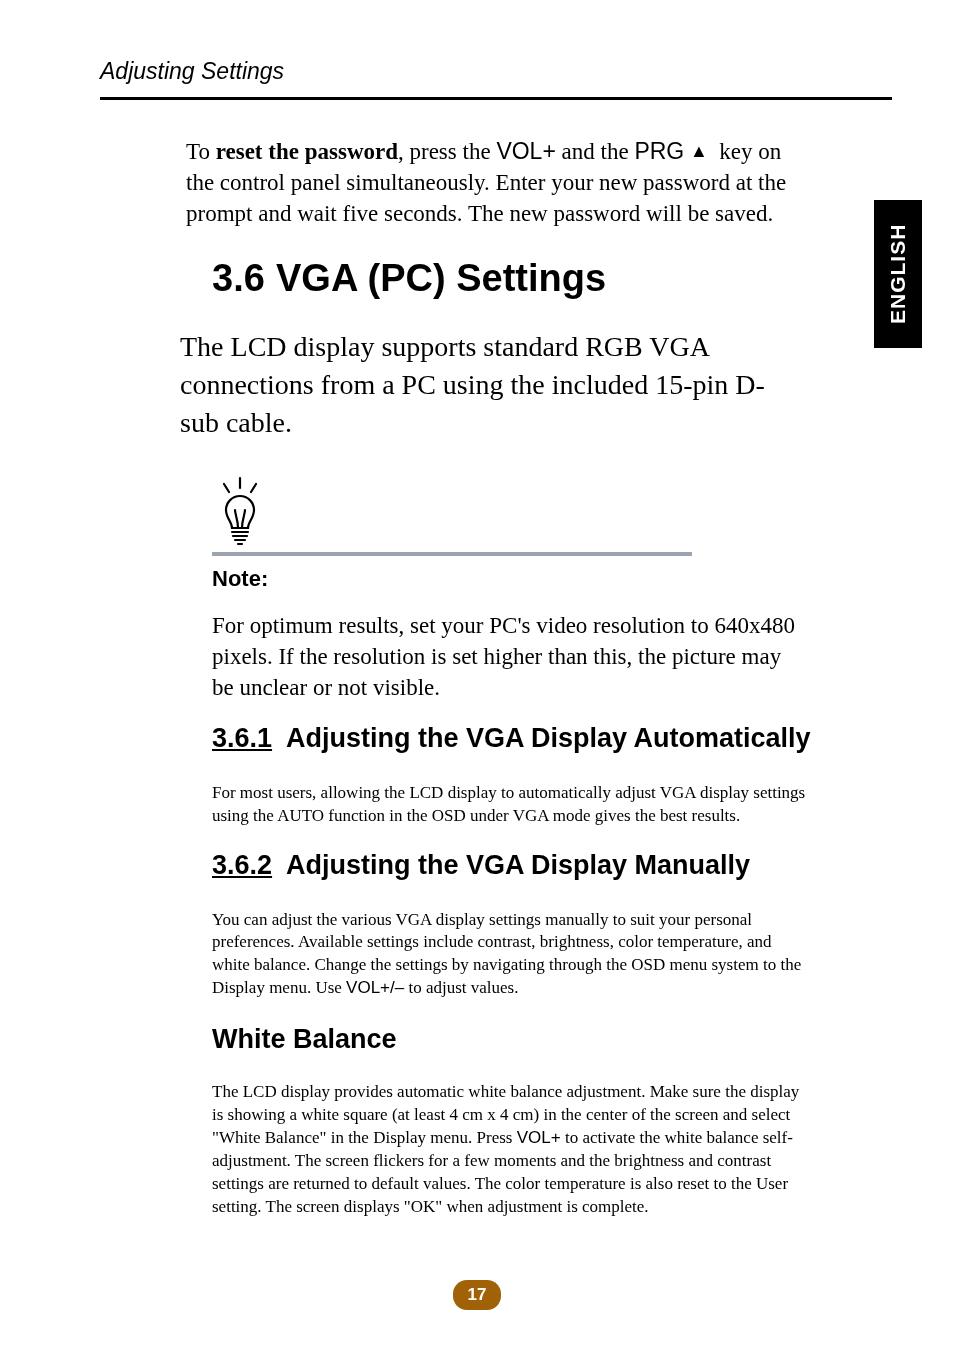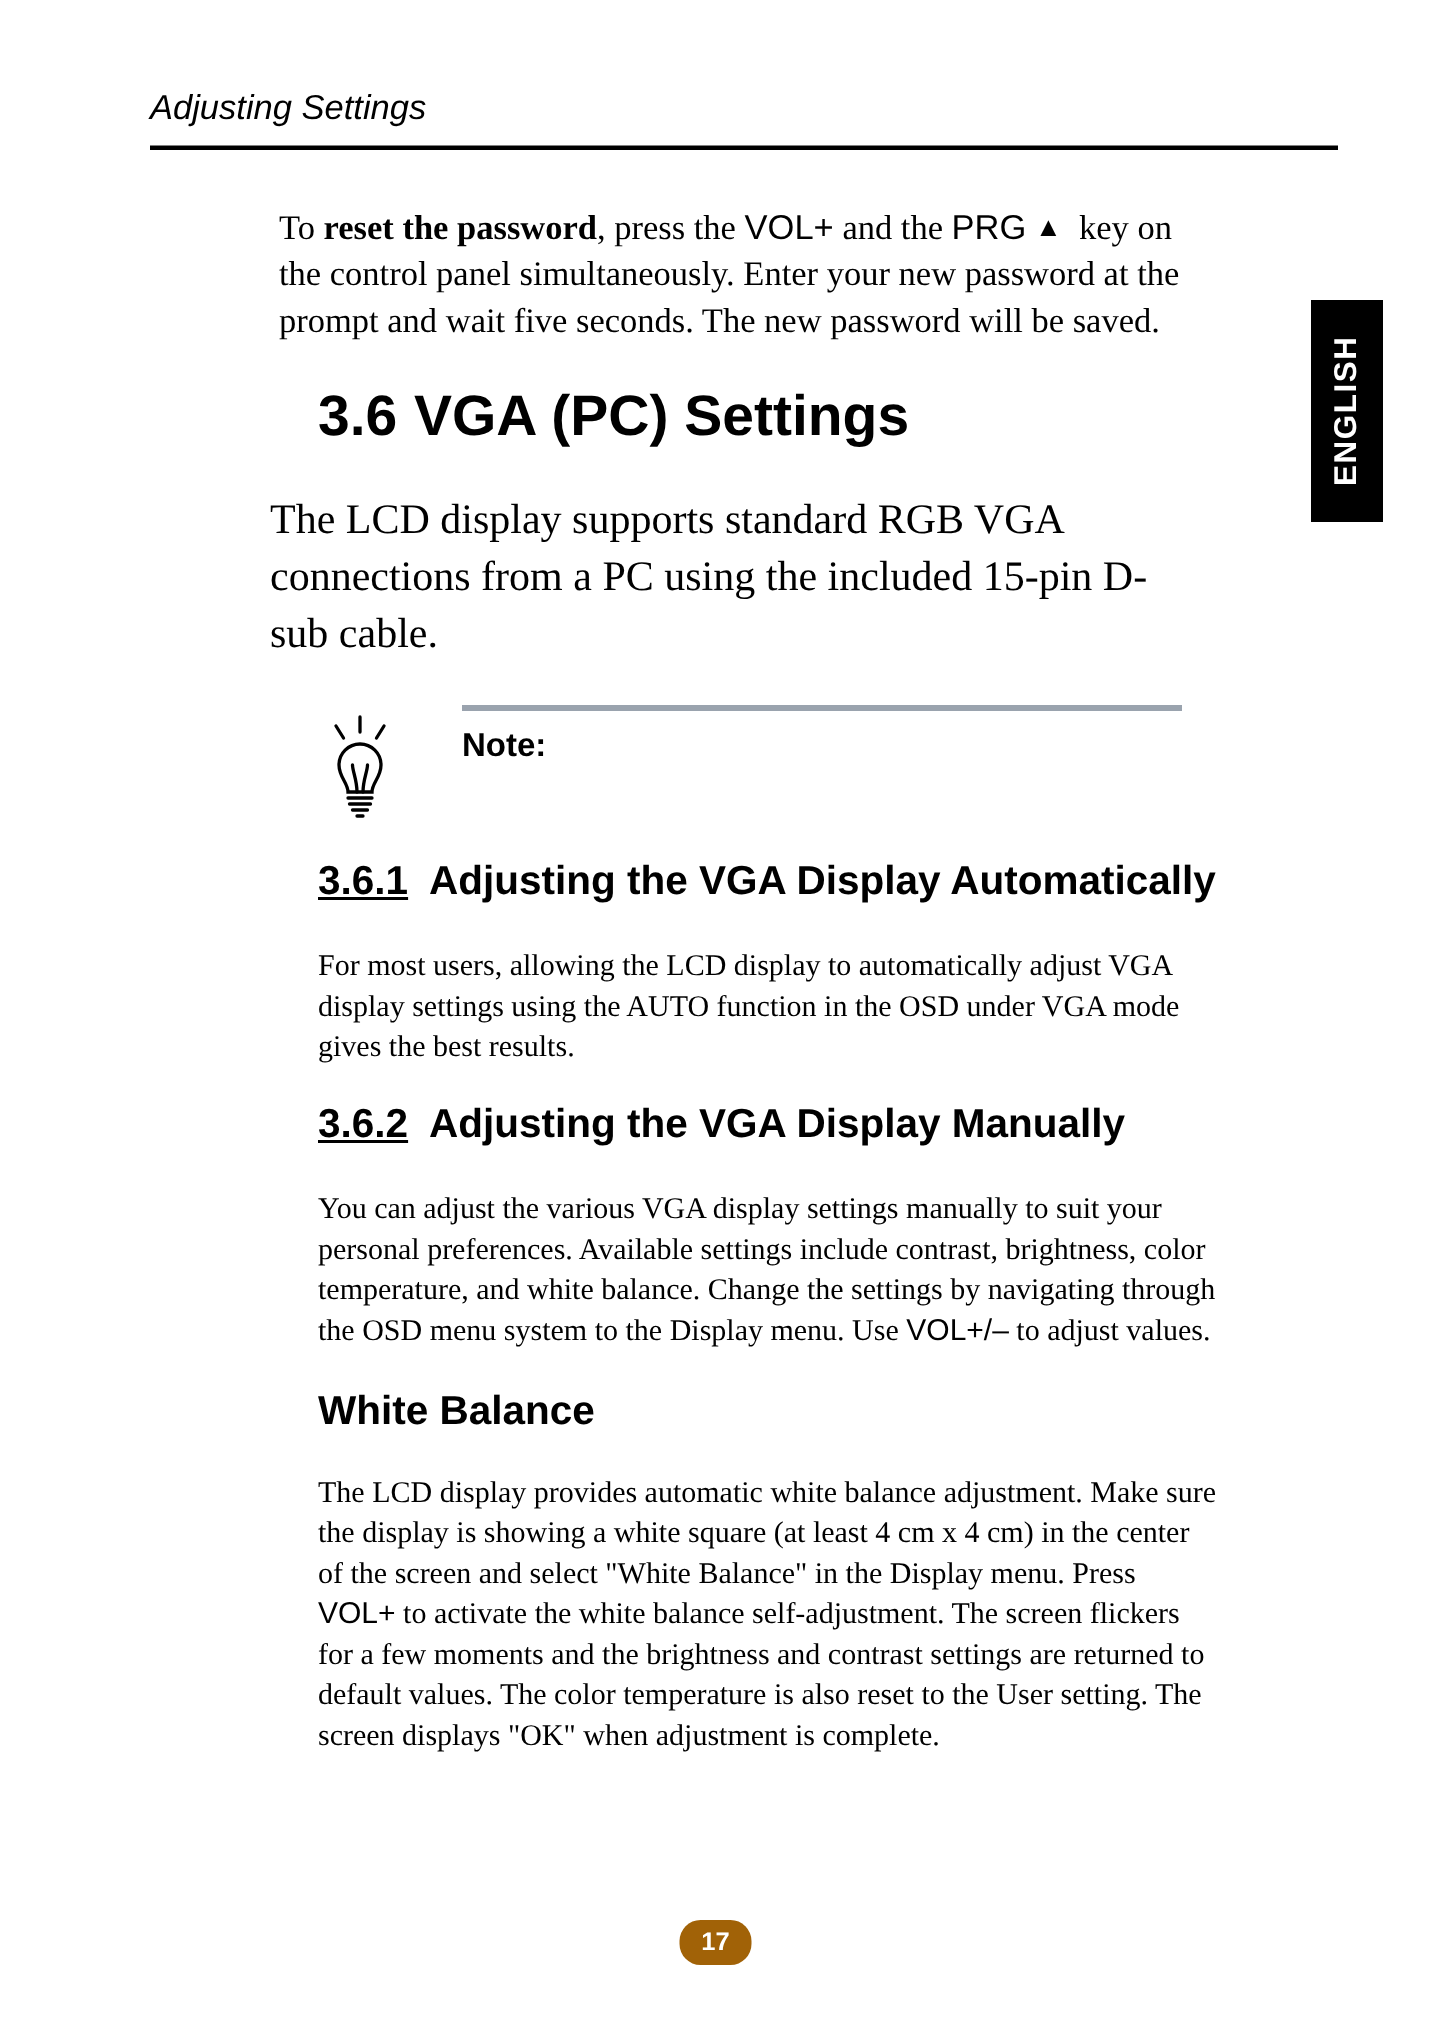--- a/index.html
+++ b/index.html
@@ -6,29 +6,29 @@
     html, body { width: 954px; height: 1352px; background: #fff; font-family: "Times New Roman", Times, serif; color: #000; }
     .page { position: relative; width: 954px; height: 1352px; padding: 58px 62px 30px 106px; }
     .header-title { font-style: italic; font-size: 23px; font-family: Arial, Helvetica, sans-serif; margin-left: -6px; margin-bottom: 12px; }
     .rule { border: none; border-top: 3px solid #000; margin-left: -6px; margin-bottom: 36px; }
     .body-para { font-size: 23px; line-height: 1.35; margin-top: 0; margin-bottom: 28px; margin-left: 80px; margin-right: 90px; }
     .b { font-weight: bold; text-align: center; }
     .sans-b { font-family: Arial, Helvetica, sans-serif; font-weight: normal; text-align: right; }
     .h2 { font-family: Arial, Helvetica, sans-serif; font-weight: bold; font-size: 38px; margin-left: 106px; margin-top: 18px; margin-bottom: 28px; }
     .h2-num { display: inline-block; width: 64px; }
     .intro-362 { font-size: 28px; line-height: 1.35; margin-left: 74px; margin-right: 90px; margin-bottom: 28px; }
-    .note-block { display: flex; margin-left: 106px; margin-right: 90px; margin-top: 6px; margin-bottom: 20px; }
+    .note-block { display: flex; margin-left: 106px; margin-right: 90px; margin-top: 6px; margin-bottom: 20px; flex-direction: column; }
     .note-icon-col { width: 96px; flex-shrink: 0; padding-top: 6px; }
     .note-text-col { flex: 1; }
     .note-bar { height: 4px; background: #9aa3ae; width: 480px; margin-bottom: 10px; }
     .note-label { font-family: Arial, Helvetica, sans-serif; font-weight: bold; font-size: 22px; margin-bottom: 18px; }
     .note-body { font-size: 23px; line-height: 1.35; }
     .h3 { font-family: Arial, Helvetica, sans-serif; font-weight: bold; font-size: 27px; margin-left: 106px; margin-top: 20px; margin-bottom: 28px; }
     .h3-num { display: inline-block; width: 74px; text-decoration: underline; }
-    .sub-para { font-size: 20px; line-height: 1.35; margin-left: 106px; margin-right: 80px; margin-bottom: 22px; }
+    .sub-para { font-size: 17px; line-height: 1.35; margin-left: 106px; margin-right: 80px; margin-bottom: 22px; }
     .h4 { font-family: Arial, Helvetica, sans-serif; font-weight: bold; font-size: 27px; margin-left: 106px; margin-top: 24px; margin-bottom: 26px; }
     .page-num-badge { position: absolute; left: 50%; transform: translateX(-50%); bottom: 42px; width: 48px; height: 30px; border-radius: 14px; background: #a16207; color: #fff; font-family: Arial, Helvetica, sans-serif; font-weight: bold; font-size: 17px; display: flex; align-items: center; justify-content: center; }
     .side-tab { position: absolute; right: 32px; top: 200px; width: 48px; height: 148px; background: #000; color: #fff; font-family: Arial, Helvetica, sans-serif; font-weight: bold; font-size: 21px; display: flex; align-items: center; justify-content: center; writing-mode: vertical-rl; transform: rotate(180deg); letter-spacing: 1px; }
     .tri-up { display: inline-block; font-size: 18px; vertical-align: 2px; }
     svg { display: block; }
   </style>
 </head>
 <body>
 
 <div class="page">
@@ -63,20 +63,21 @@
             <line x1="21" y1="60" x2="35" y2="60"></line>
             <line x1="23" y1="64" x2="33" y2="64"></line>
             <line x1="26" y1="68" x2="30" y2="68"></line>
           </g>
         </svg>
       </span>
     </div>
     <div class="note-text-col">
       <div class="note-bar"></div>
       <div class="note-label">Note:</div>
+      <div class="note-body">For optimum results, set your PC's video resolution to 640x480 pixels. If the resolution is set higher than this, the picture may be unclear or not visible.</div>
     </div>
   </div>
 
   <h3 class="h3">
     <span class="h3-num">3.6.1</span><span>Adjusting the VGA Display Automatically</span>
   </h3>
 
   <p class="sub-para">For most users, allowing the LCD display to automatically adjust VGA display settings using the AUTO function in the OSD under VGA mode gives the best results.</p>
 
   <h3 class="h3">

